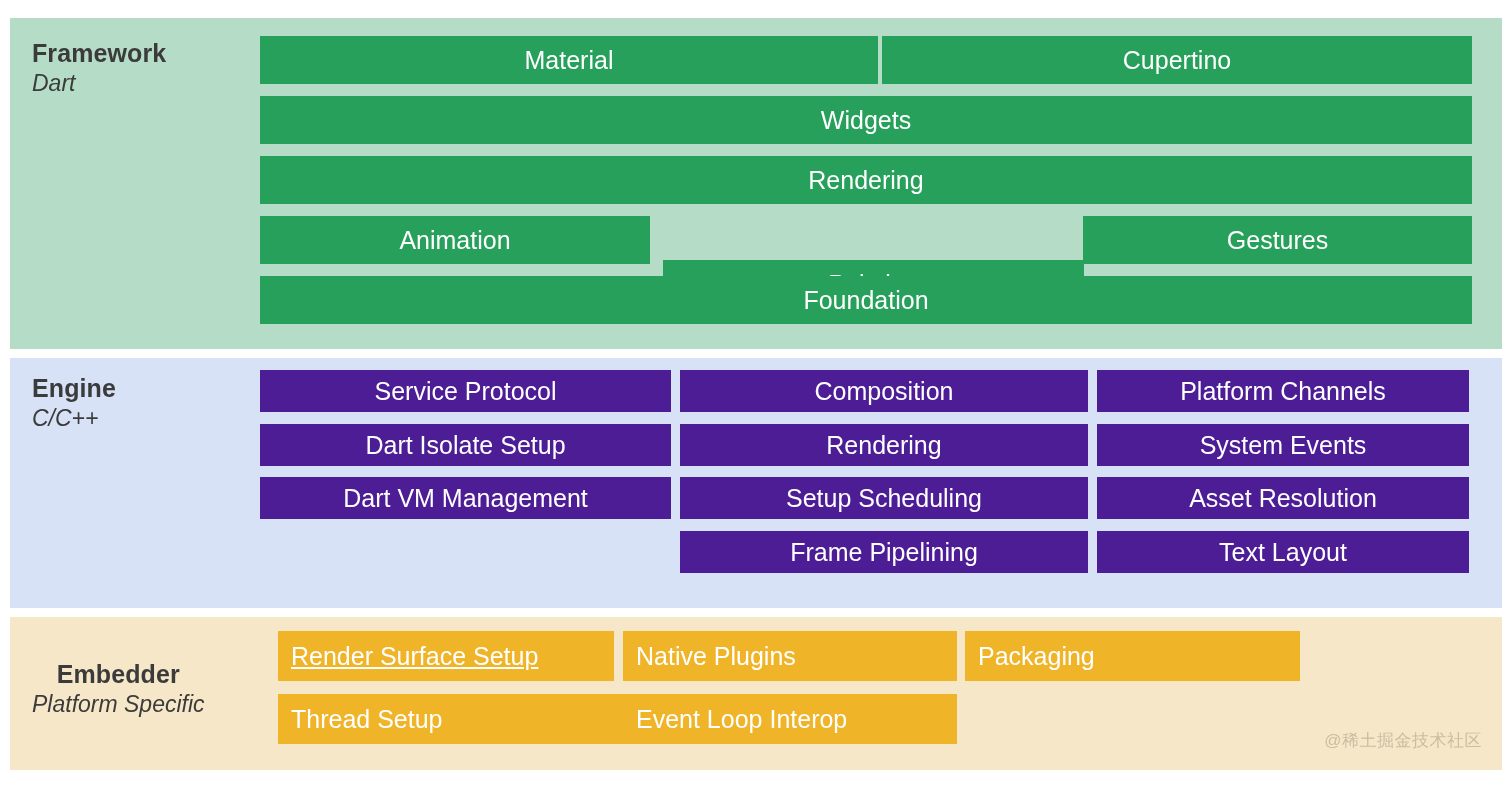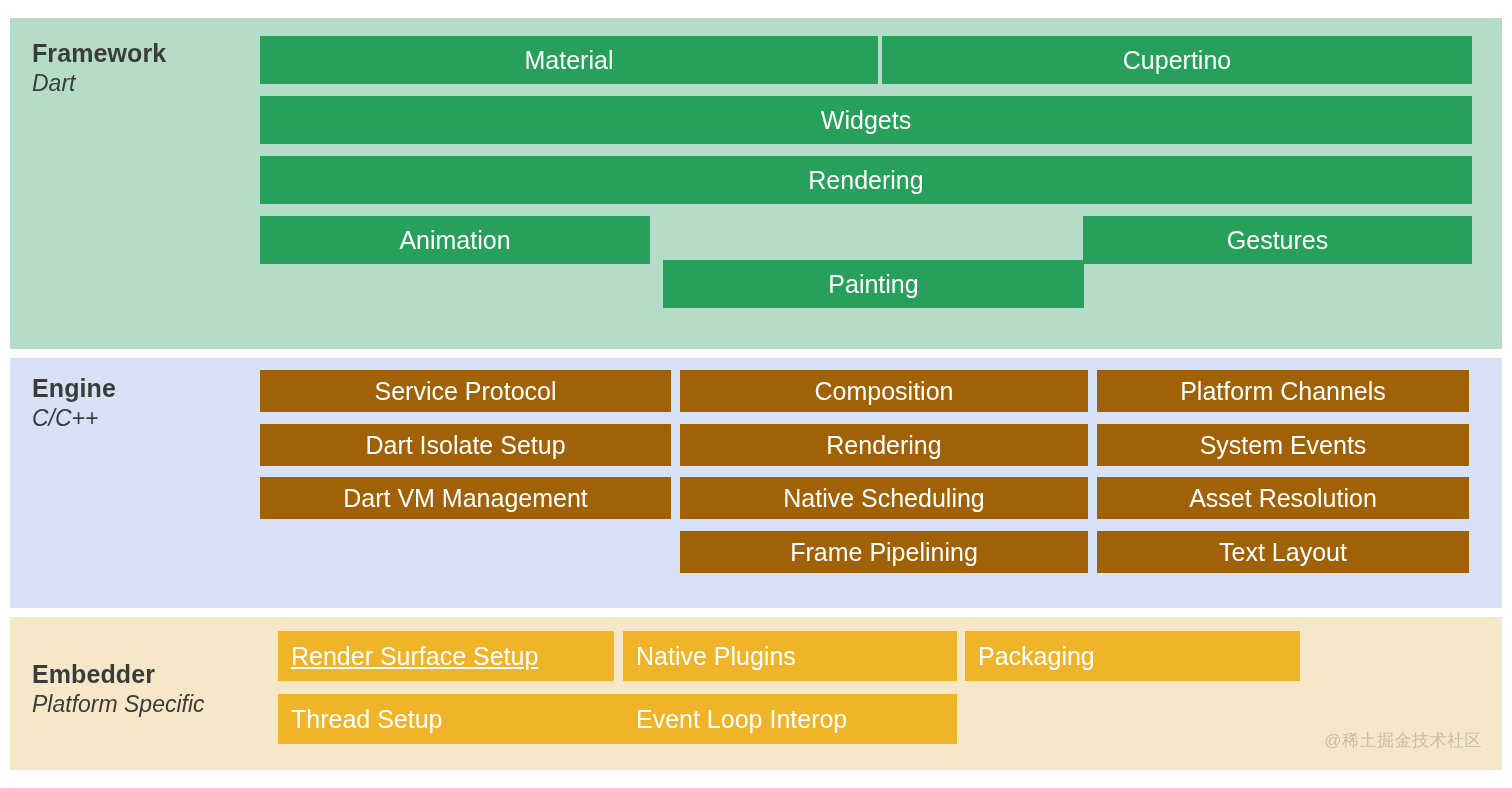--- a/index.html
+++ b/index.html
@@ -48,20 +48,21 @@
     position: absolute;
     left: 22px;
     color: #3b3b3b;
   }
   .caption-title {
     font-size: 25px;
     font-weight: bold;
     line-height: 30px;
     letter-spacing: 0.1px;
     white-space: nowrap;
+    text-align: center;
   }
   .caption-sub {
     font-size: 23px;
     font-style: italic;
     line-height: 30px;
     white-space: nowrap;
   }
   .cap-framework { top: 20px; }
   .cap-engine    { top: 15px; }
   .cap-embedder  { top: 42px; }
@@ -75,21 +76,21 @@
     font-size: 25px;
     line-height: 1;
     box-sizing: border-box;
     white-space: nowrap;
     overflow: hidden;
   }
   .box.center { justify-content: center; }
   .box.left   { justify-content: flex-start; padding-left: 13px; }
 
   .green  { background: #26a05a; }
-  .blue   { background: #a16207; }
+  .blue   { background: #4c1d95; }
   .amber  { background: #f0b429; }
 
   
   .watermark {
     position: absolute;
     right: 20px;
     bottom: 18px;
     font-size: 17px;
     color: #cbbda0;
     letter-spacing: 0.5px;
@@ -112,35 +113,36 @@
   <div class="box green center" style="left:882px; top:36px; width:590px; height:48px;">Cupertino</div>
 
   <div class="box green center" style="left:260px; top:96px; width:1212px; height:48px;">Widgets</div>
 
   <div class="box green center" style="left:260px; top:156px; width:1212px; height:48px;">Rendering</div>
 
   <div class="box green center" style="left:260px; top:216px; width:390px; height:48px;">Animation</div>
   <div class="box green center" style="left:663px; top:216px; width:421px; height:48px;margin-top:44px;">Painting</div>
   <div class="box green center" style="left:1083px; top:216px; width:389px; height:48px;">Gestures</div>
 
+  <div class="box green center" style="left:260px; top:276px; width:1212px; height:48px;">Foundation</div>
 
   <div class="layer layer-engine">
     <div class="caption cap-engine">
       <div class="caption-title">Engine</div>
       <div class="caption-sub">C/C++</div>
     </div>
   </div>
 
   <div class="box blue center" style="left:260px; top:370px; width:411px; height:42px;">Service Protocol</div>
   <div class="box blue center" style="left:260px; top:424px; width:411px; height:42px;">Dart Isolate Setup</div>
   <div class="box blue center" style="left:260px; top:477px; width:411px; height:42px;">Dart VM Management</div>
 
   <div class="box blue center" style="left:680px; top:370px; width:408px; height:42px;">Composition</div>
   <div class="box blue center" style="left:680px; top:424px; width:408px; height:42px;">Rendering</div>
-  <div class="box blue center" style="left:680px; top:477px; width:408px; height:42px;">Native Scheduling</div>
+  <div class="box blue center" style="left:680px; top:477px; width:408px; height:42px;">Setup Scheduling</div>
   <div class="box blue center" style="left:680px; top:531px; width:408px; height:42px;">Frame Pipelining</div>
 
   <div class="box blue center" style="left:1097px; top:370px; width:372px; height:42px;">Platform Channels</div>
   <div class="box blue center" style="left:1097px; top:424px; width:372px; height:42px;">System Events</div>
   <div class="box blue center" style="left:1097px; top:477px; width:372px; height:42px;">Asset Resolution</div>
   <div class="box blue center" style="left:1097px; top:531px; width:372px; height:42px;">Text Layout</div>
 
   <div class="layer layer-embedder">
     <div class="caption cap-embedder">
       <div class="caption-title">Embedder</div>

